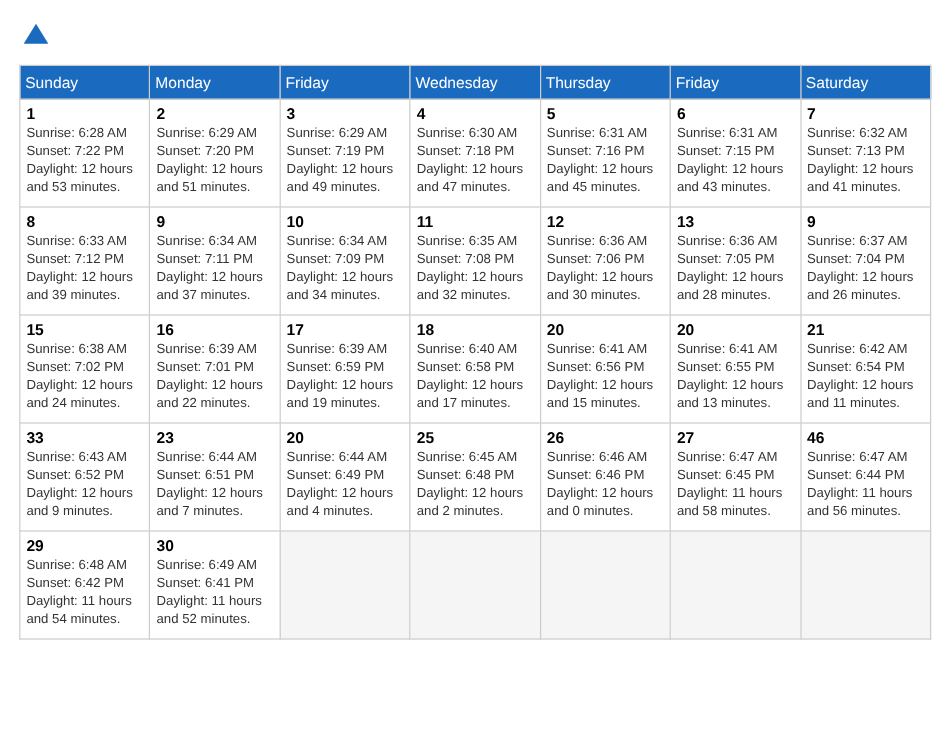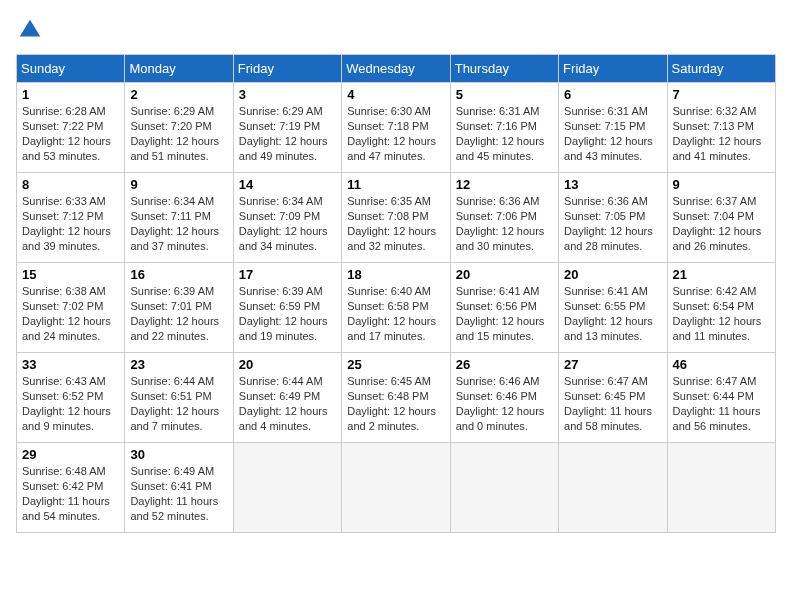--- a/index.html
+++ b/index.html
@@ -152,21 +152,21 @@
       <tr class="week-row">
         <td>
           <span class="day-num">8</span>
           <div class="day-detail">Sunrise: 6:33 AM<br>Sunset: 7:12 PM<br>Daylight: 12 hours and 39 minutes.</div>
         </td>
         <td>
           <span class="day-num">9</span>
           <div class="day-detail">Sunrise: 6:34 AM<br>Sunset: 7:11 PM<br>Daylight: 12 hours and 37 minutes.</div>
         </td>
         <td>
-          <span class="day-num">14</span>
+          <span class="day-num">10</span>
           <div class="day-detail">Sunrise: 6:34 AM<br>Sunset: 7:09 PM<br>Daylight: 12 hours and 34 minutes.</div>
         </td>
         <td>
           <span class="day-num">11</span>
           <div class="day-detail">Sunrise: 6:35 AM<br>Sunset: 7:08 PM<br>Daylight: 12 hours and 32 minutes.</div>
         </td>
         <td>
           <span class="day-num">12</span>
           <div class="day-detail">Sunrise: 6:36 AM<br>Sunset: 7:06 PM<br>Daylight: 12 hours and 30 minutes.</div>
         </td>

